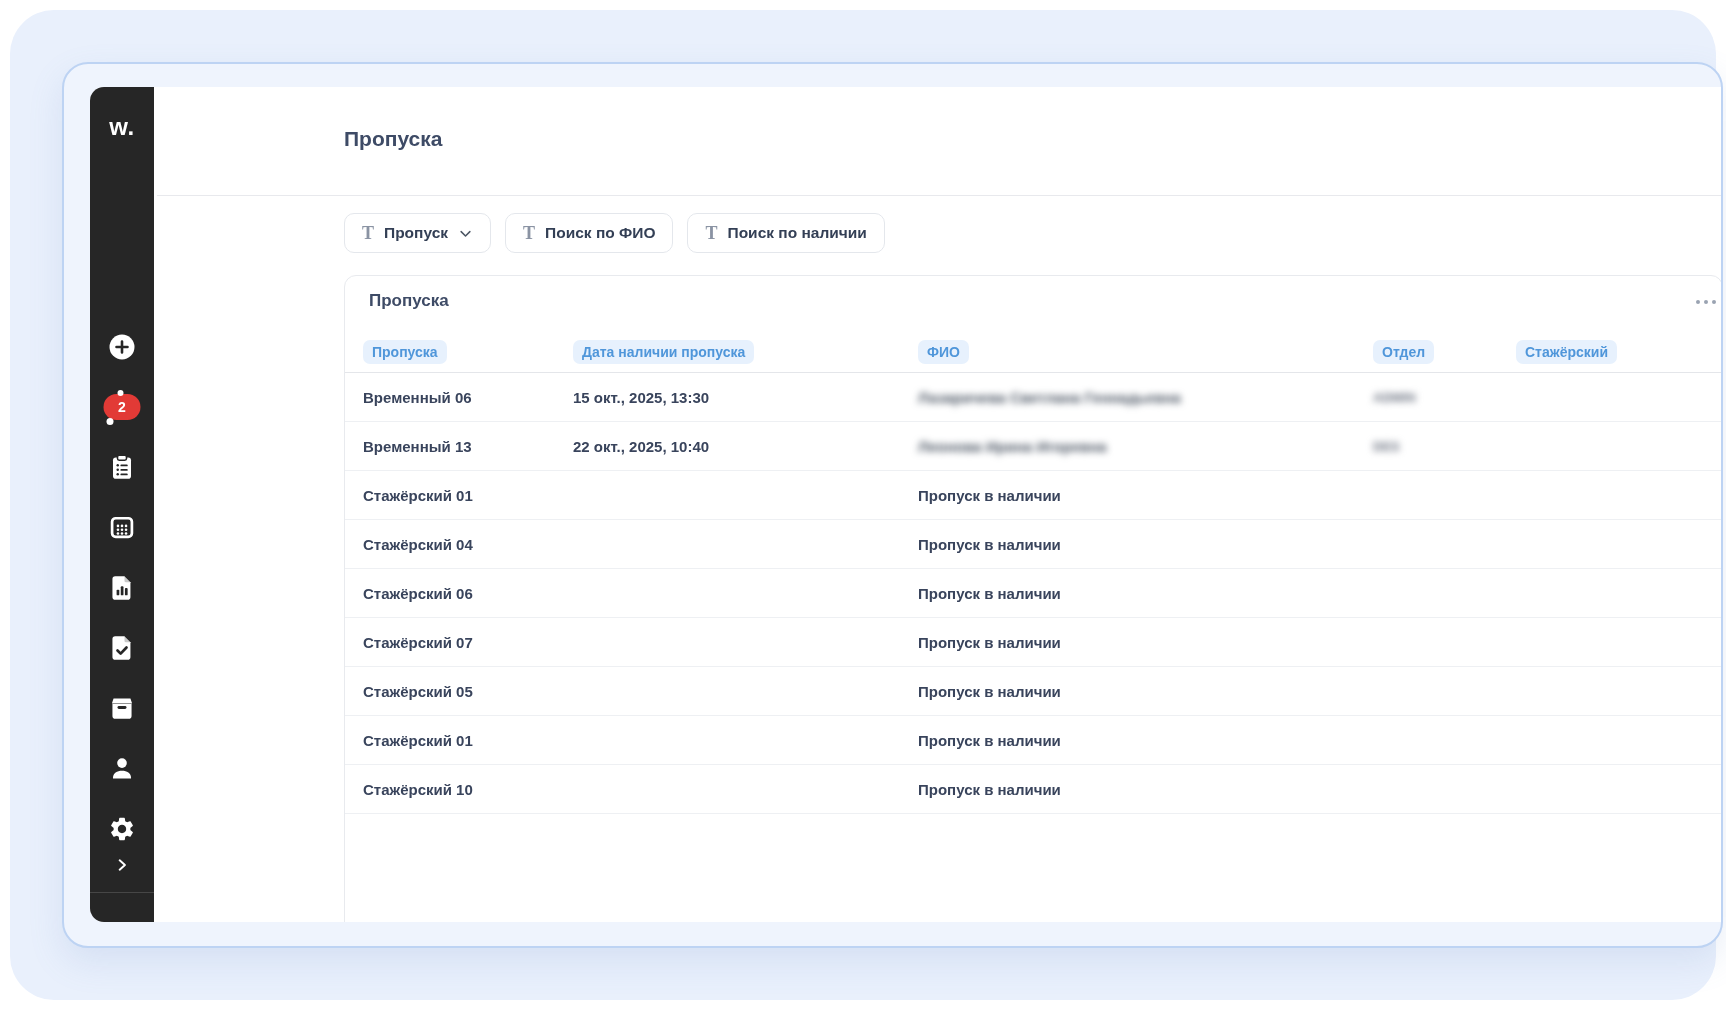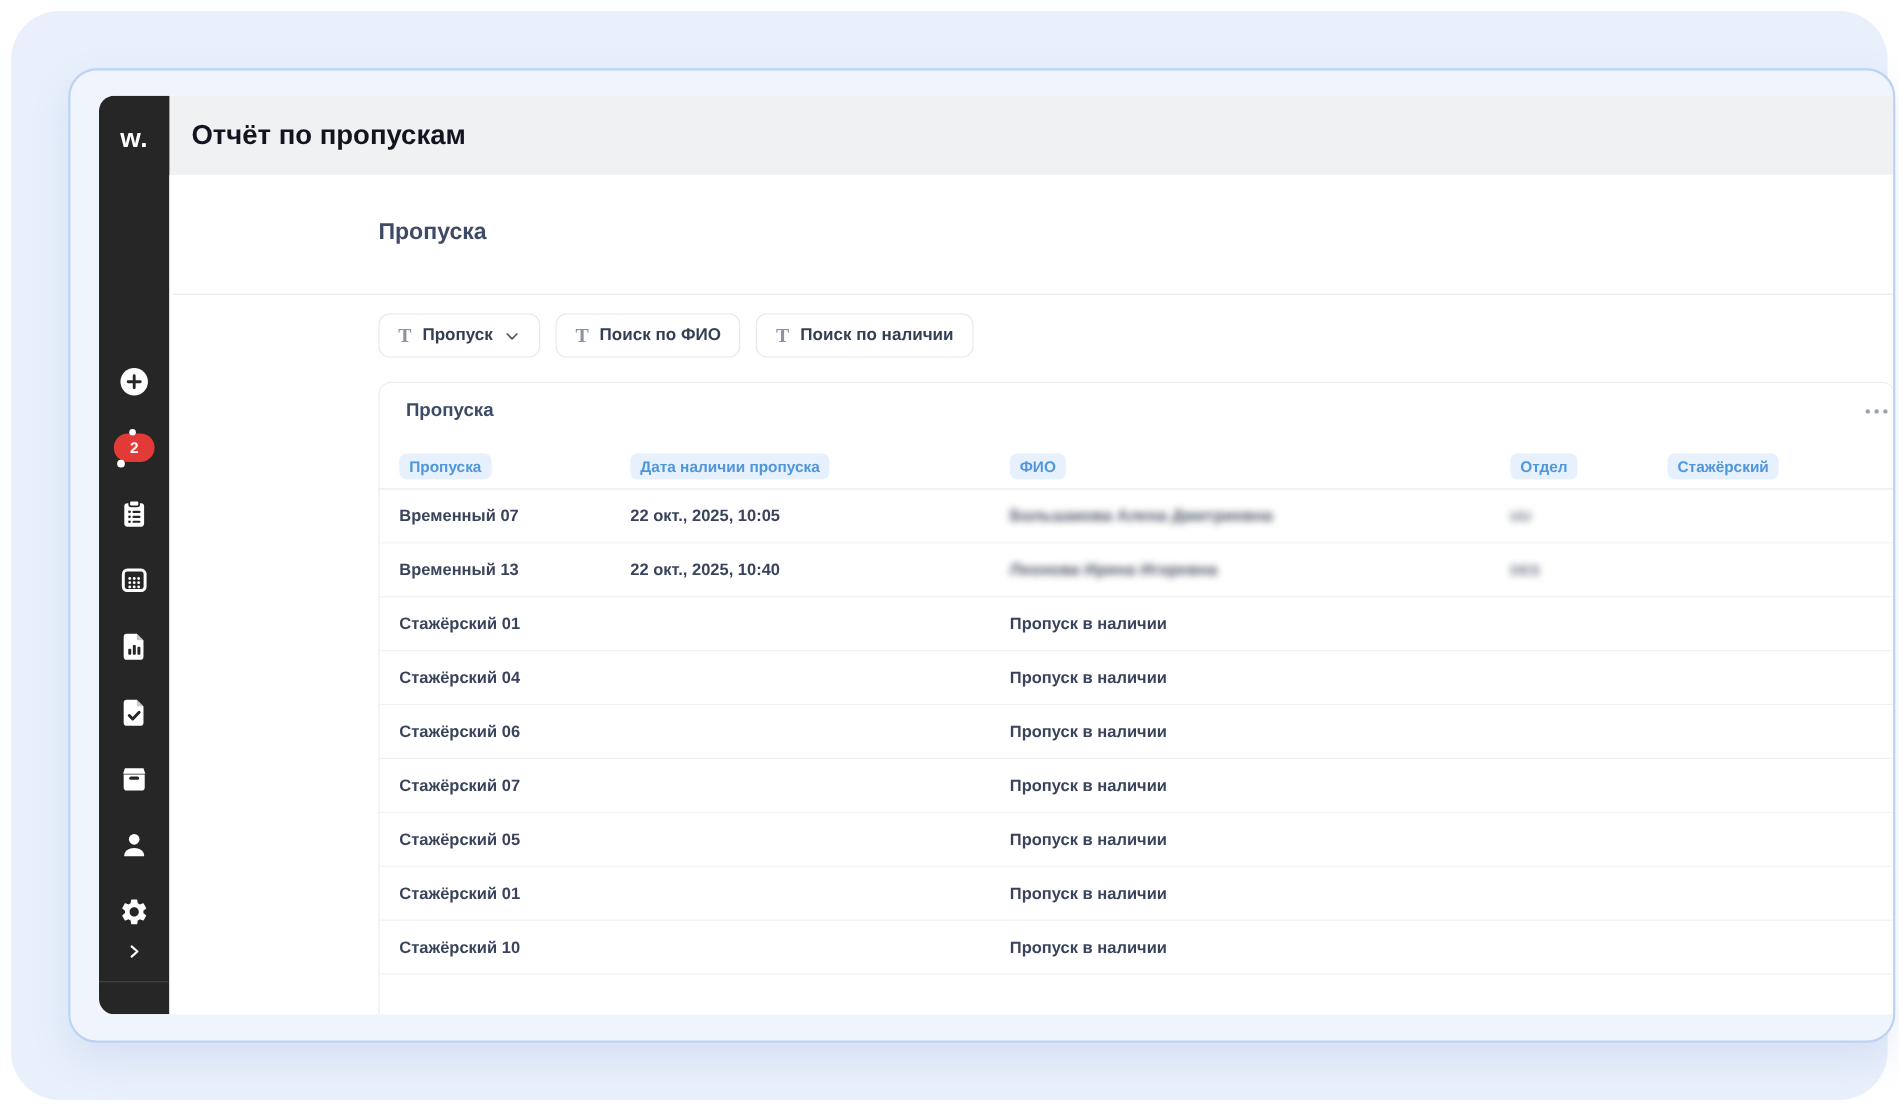--- a/index.html
+++ b/index.html
@@ -155,23 +155,20 @@
       <div class="snav" style="top:778px">
         <svg width="14" height="14" viewBox="0 0 24 24">
           <path d="M8 4l9 8-9 8" fill="none" stroke="#fff" stroke-width="3.4" stroke-linecap="round" stroke-linejoin="round"></path>
         </svg>
       </div>
 
       <div class="side-divider"></div>
     </div>
 
     <div class="main">
-      <div class="topbar">
-        <div class="topbar-title">Отчёт по пропускам</div>
-      </div>
 
       <div class="content">
         <div class="section-title">Пропуска</div>
         <div class="content-divider"></div>
 
         <div class="filters">
           <div class="fbtn">
             <span class="ticon">T</span>
             <span>Пропуск</span>
             <svg width="15" height="15" viewBox="0 0 24 24">
@@ -199,24 +196,24 @@
           <div class="thead tgrid">
             <span class="pill">Пропуска</span>
             <span class="pill">Дата наличии пропуска</span>
             <span class="pill">ФИО</span>
             <span class="pill">Отдел</span>
             <span class="pill">Стажёрский</span>
           </div>
 
           <div class="tbody" id="table-body">
               <div class="trow tgrid">
-                <div class="cell ">Временный 07</div>
-                <div class="cell ">22 окт., 2025, 10:05</div>
-                <div class="cell blurred">Большакова Алена Дмитриевна</div>
-                <div class="cell dept-val blurred">UU</div>
+                <div class="cell ">Временный 06</div>
+                <div class="cell ">15 окт., 2025, 13:30</div>
+                <div class="cell blurred">Лазаричева Светлана Геннадьевна</div>
+                <div class="cell dept-val blurred">ADMIN</div>
                 <div class="cell "></div>
               </div>
               <div class="trow tgrid">
                 <div class="cell ">Временный 13</div>
                 <div class="cell ">22 окт., 2025, 10:40</div>
                 <div class="cell blurred">Леонова Ирина Игоревна</div>
                 <div class="cell dept-val blurred">DES</div>
                 <div class="cell "></div>
               </div>
               <div class="trow tgrid">

